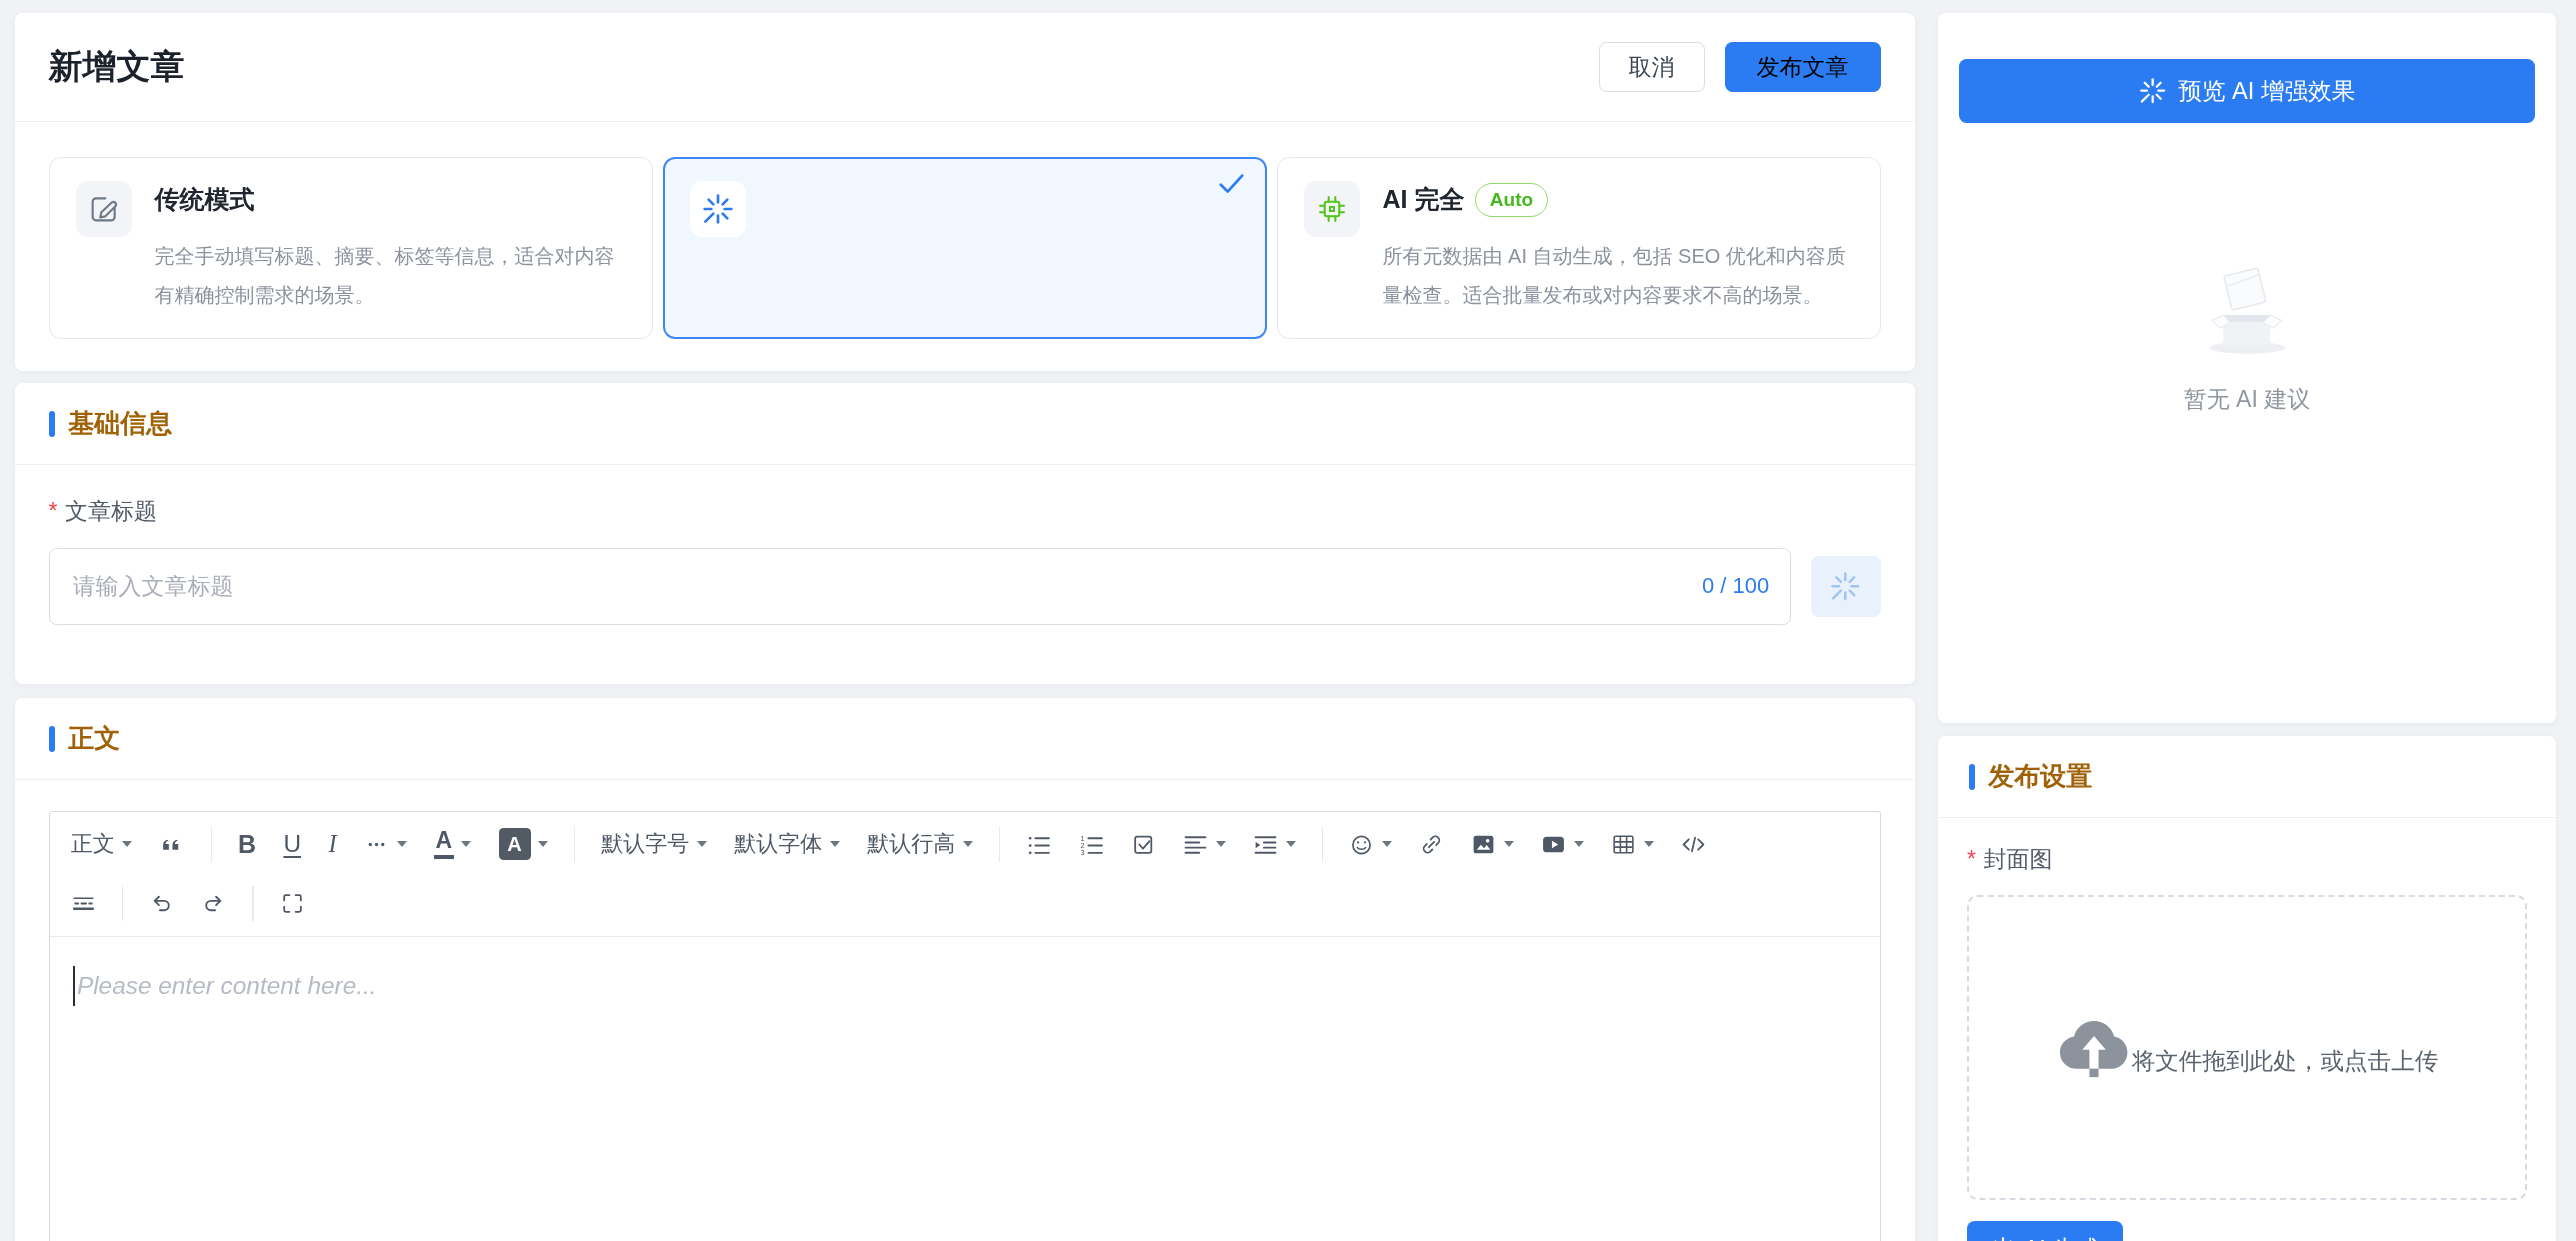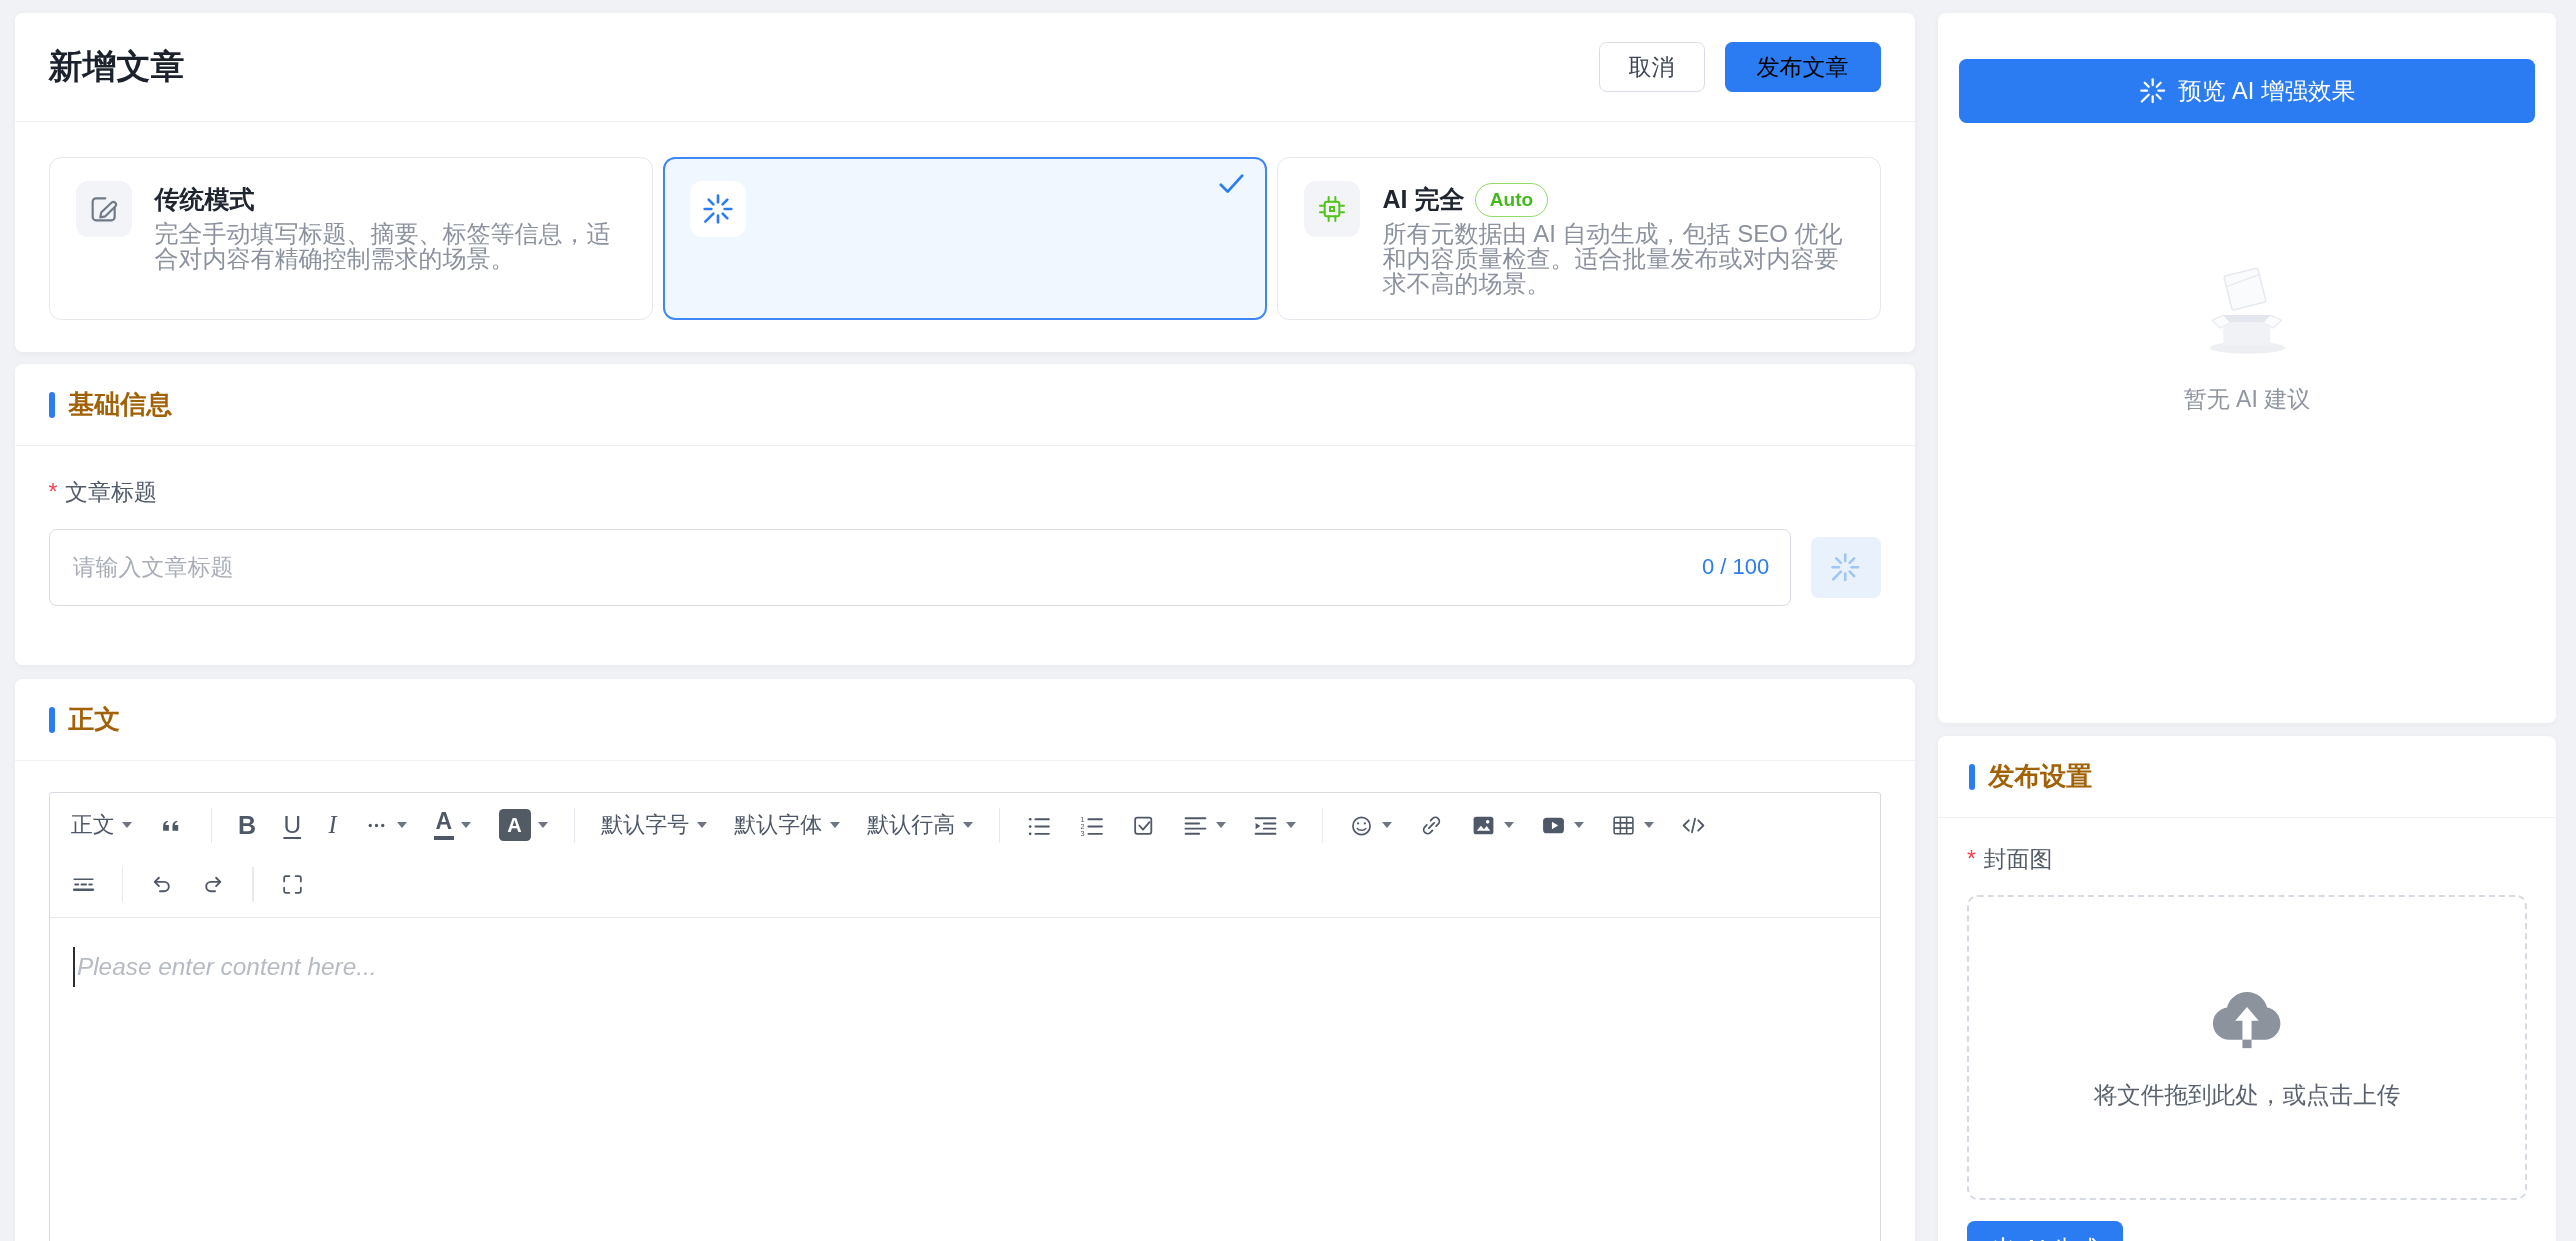--- a/index.html
+++ b/index.html
@@ -41,21 +41,21 @@
   .mode-icon svg { width:32px; height:32px; }
   .icon-edit { color:#6f7885; }
   .icon-spark-blue { color:var(--primary); }
   .icon-chip { color:var(--success); }
   .mode-text { min-width:0; }
   .mode-title-row { display:flex; align-items:center; height:37px; }
   .mode-title { font-size:25px; font-weight:700; color:#20262f; }
   .pill { margin-left:10.7px; display:inline-flex; align-items:center; height:34px; padding:0 13.7px; border-radius:761px; font-size:19px; font-weight:700; background:#fff; }
   .pill-ai { color:var(--primary); border:1.5px solid #8cb8f2; }
   .pill-auto { color:#45b91c; border:1.5px solid #8fdd66; }
-  .mode-desc { margin-top:3px; font-size:24px; line-height:25px; color:var(--text-gray); }
+  .mode-desc { margin-top:19px; font-size:20px; line-height:39px; color:var(--text-gray); }
   .mode-check { position:absolute; top:12.2px; right:18.3px; width:29px; height:26px; color:var(--primary); }
 
   
   .card-head { display:flex; align-items:center; padding:23px 34px; border-bottom:1.5px solid var(--divider); }
   .sec-bar { width:6.1px; height:26px; border-radius:3px; background:var(--primary); margin-right:13.7px; flex:none; }
   .sec-title { font-size:26px; font-weight:700; color:#a16207; }
 
   .basic-card { margin-top:12.2px; }
   .basic-body { padding:30.5px 34px 59px; }
   .field-label { font-size:23px; color:#525b68; display:flex; align-items:center; }
@@ -95,21 +95,21 @@
   .status-pill { margin-left:auto; height:35px; padding:0 17px; display:flex; align-items:center; border:1.5px solid #a6e17c; border-radius:761px; color:#49bd20; font-size:20px; background:#fdfffb; }
   .ai-body { padding:26px 21.3px; }
   .preview-btn { width:100%; height:64px; border-radius:7.6px; background:var(--primary); color:#fff; font-size:23.6px; font-weight:500; display:flex; align-items:center; justify-content:center; gap:12.2px; cursor:pointer;margin-top:20px; }
   .preview-btn svg { width:27.4px; height:27.4px; }
   .empty { margin-top:128px; text-align:center; }
   .empty svg { width:129px; height:107px; }
   .empty-text { margin-top:23px; font-size:23px; color:#8f96a0; }
 
   .publish-card { margin-top:13px; min-height:518px; }
   .publish-body { padding:26px 29px; }
-  .upload-box { margin-top:20px; height:305px; border:2.3px dashed #d6dbe2; border-radius:10.7px; display:flex; flex-direction:column; align-items:center; justify-content:center; background:#fff; cursor:pointer; }
+  .upload-box { margin-top:20px; height:305px; border:2.3px dashed #d6dbe2; border-radius:10.7px; display:flex; flex-direction:row; align-items:center; justify-content:center; background:#fff; cursor:pointer; }
   .upload-box svg { width:76px; height:69px; }
   .upload-text { margin-top:26px; font-size:23.6px; color:#5a626e; }
   .ai-gen-btn { margin-top:21.3px; display:inline-flex; align-items:center; gap:7.6px; height:55px; padding:0 23px; background:var(--primary); color:#fff; border-radius:7.6px; font-size:23.6px; cursor:pointer; }
   .ai-gen-btn svg { width:26px; height:26px; }
 </style>
 </head>
 <body>
 
 <div class="main-col">
 

